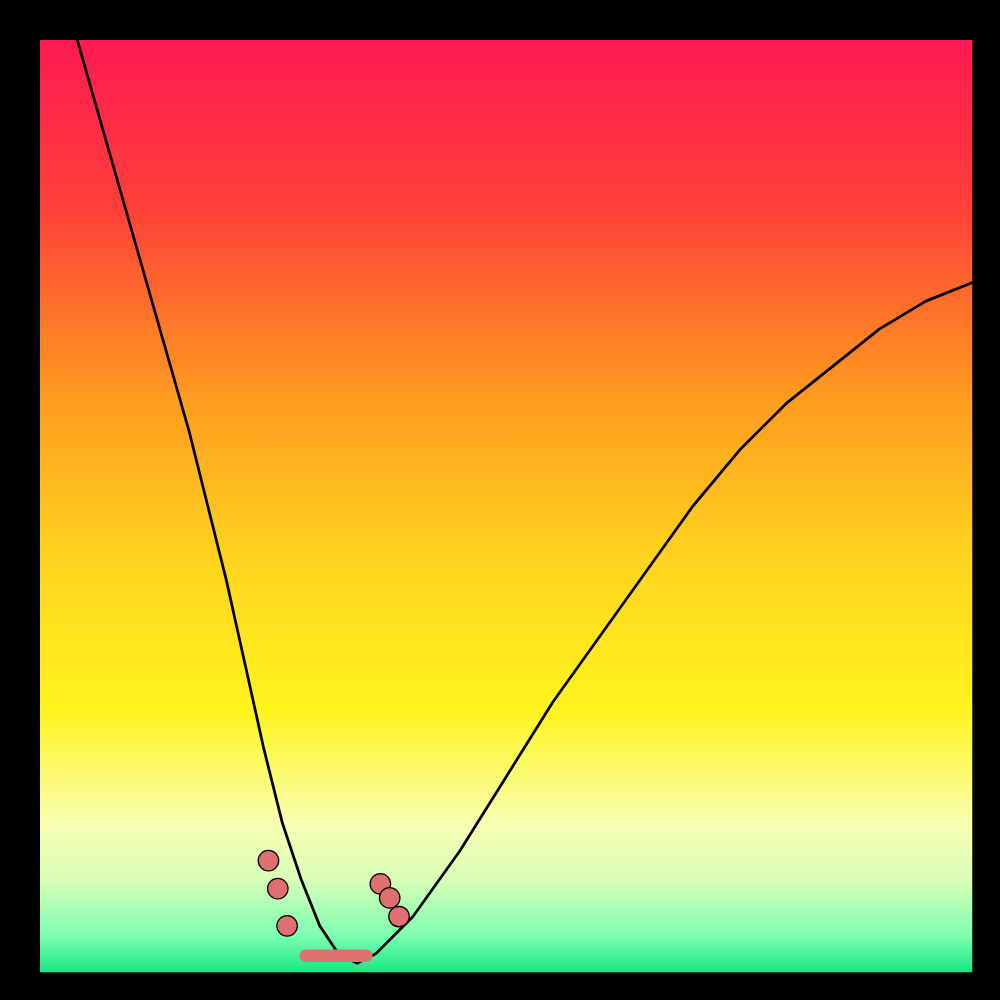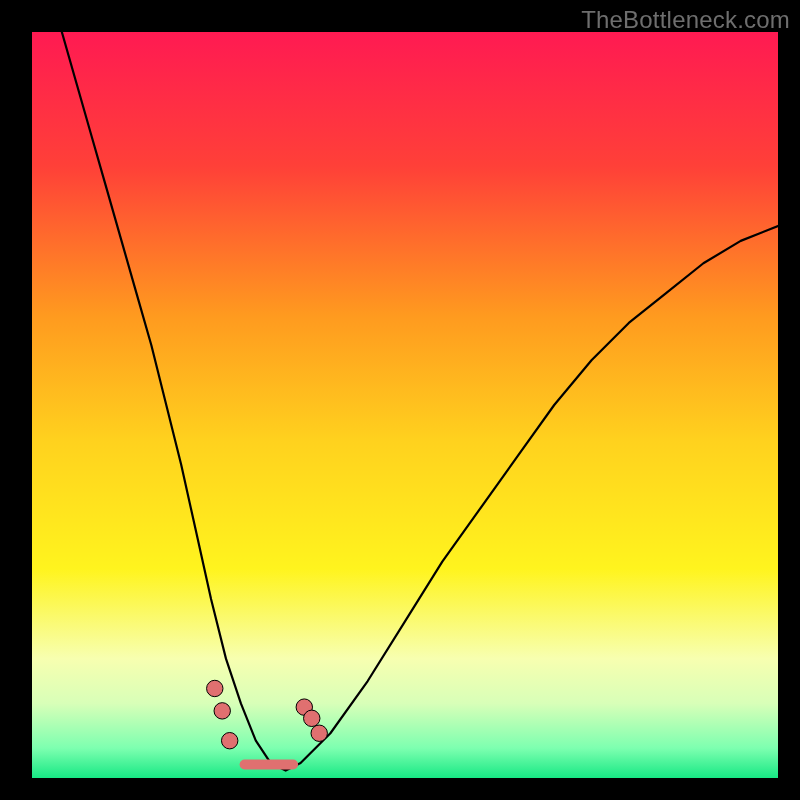--- a/index.html
+++ b/index.html
@@ -64,21 +64,20 @@
     fill: #e07070;
     stroke: #e07070;
     stroke-width: 10;
     stroke-linecap: round;
   }
 </style>
 </head>
 <body>
 
 <div class="frame">
-  <div class="watermark">TheBottleneck.com</div>
 
   <div class="plot-area">
     <svg class="gradient-bg" viewBox="0 0 100 100" preserveAspectRatio="none">
       <defs>
         <linearGradient id="bg-grad" x1="0" y1="0" x2="0" y2="1">
             <stop offset="0.00%" stop-color="#ff1a52"></stop>
             <stop offset="18.00%" stop-color="#ff4038"></stop>
             <stop offset="38.00%" stop-color="#ff9a1f"></stop>
             <stop offset="55.00%" stop-color="#ffd21e"></stop>
             <stop offset="72.00%" stop-color="#fff41e"></stop>

